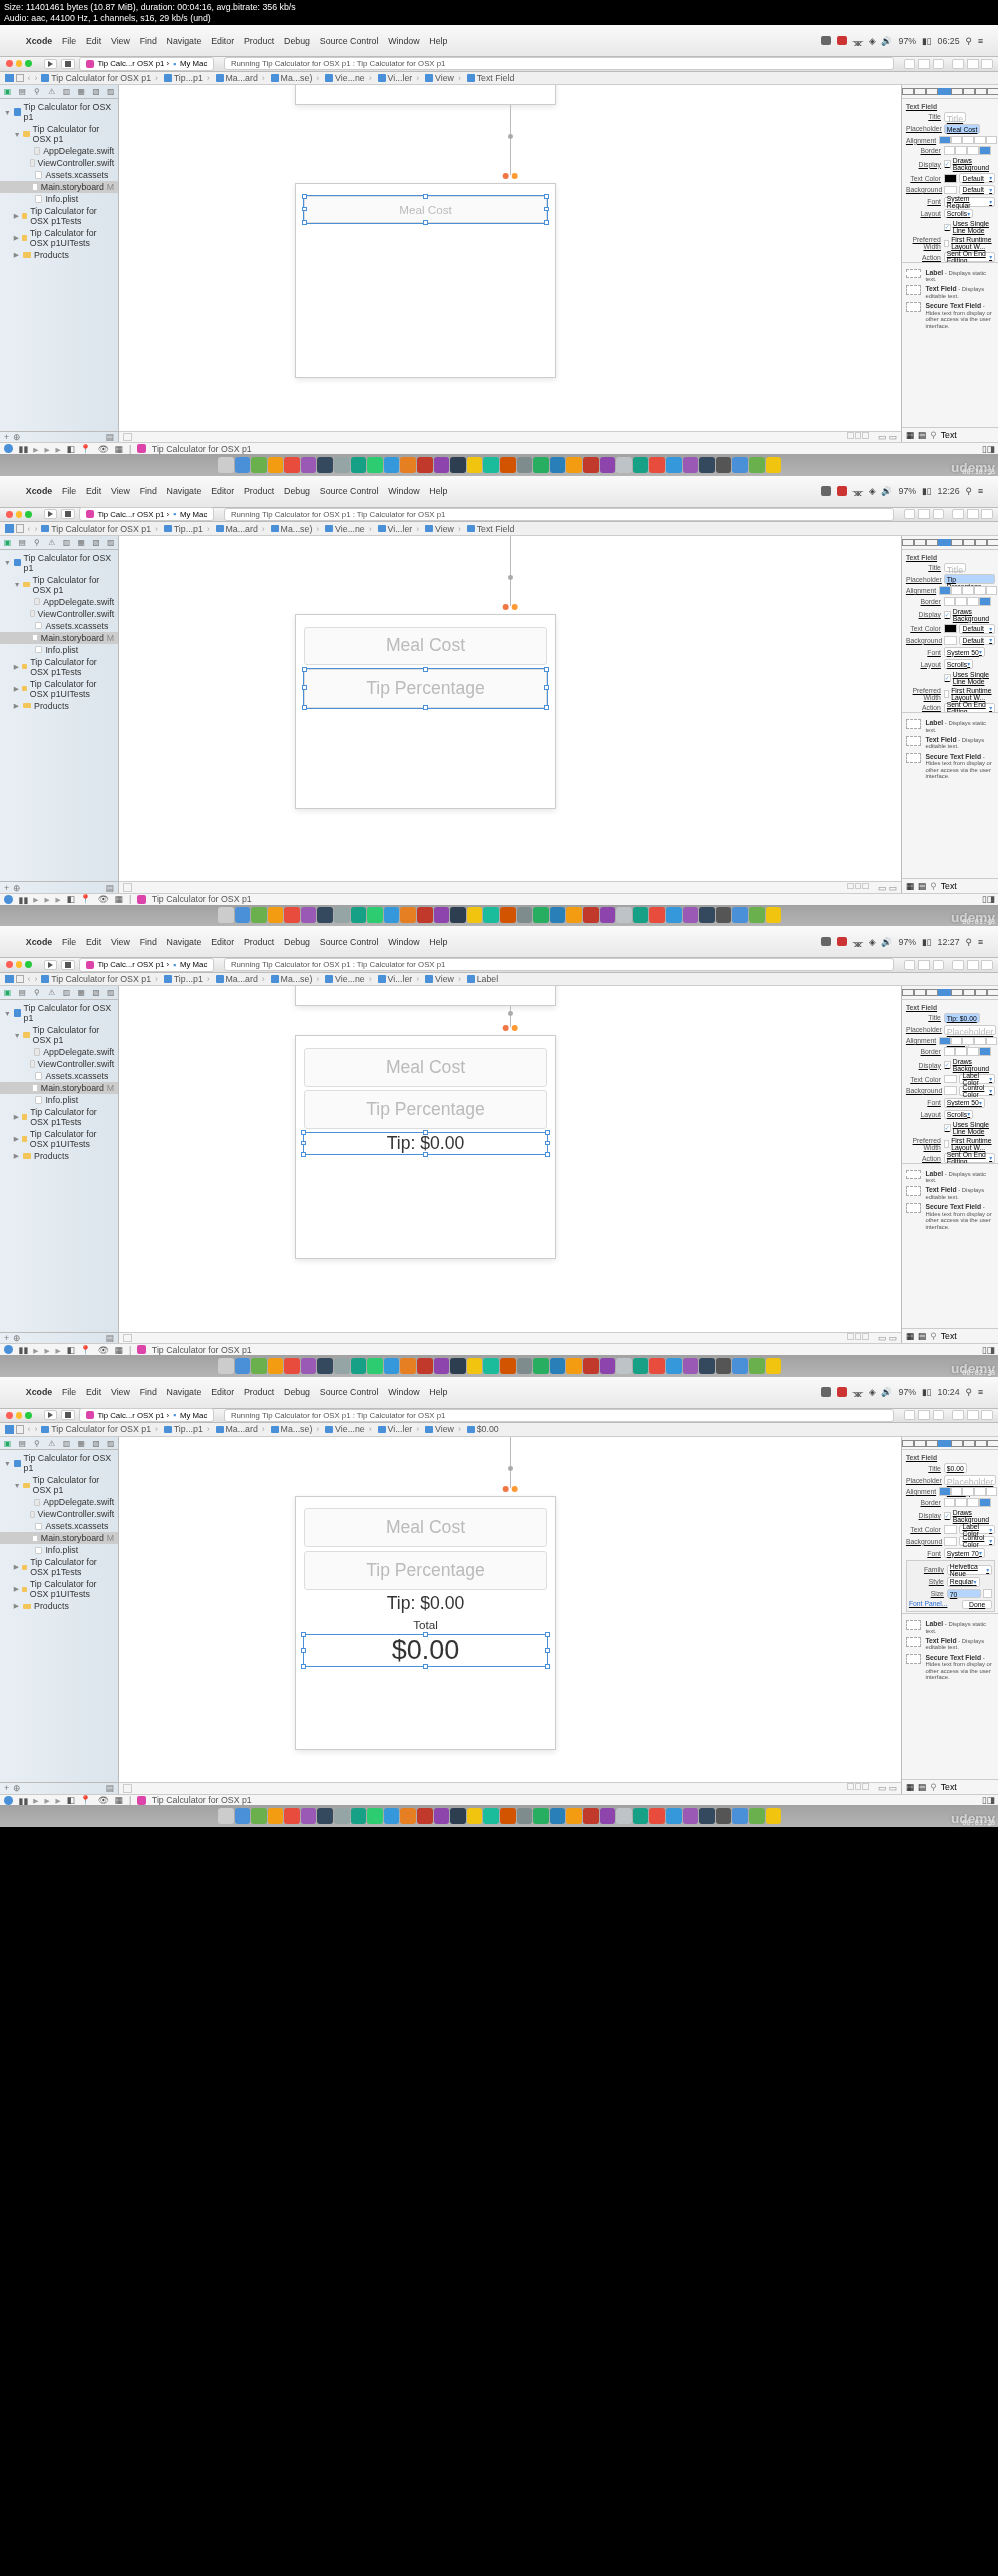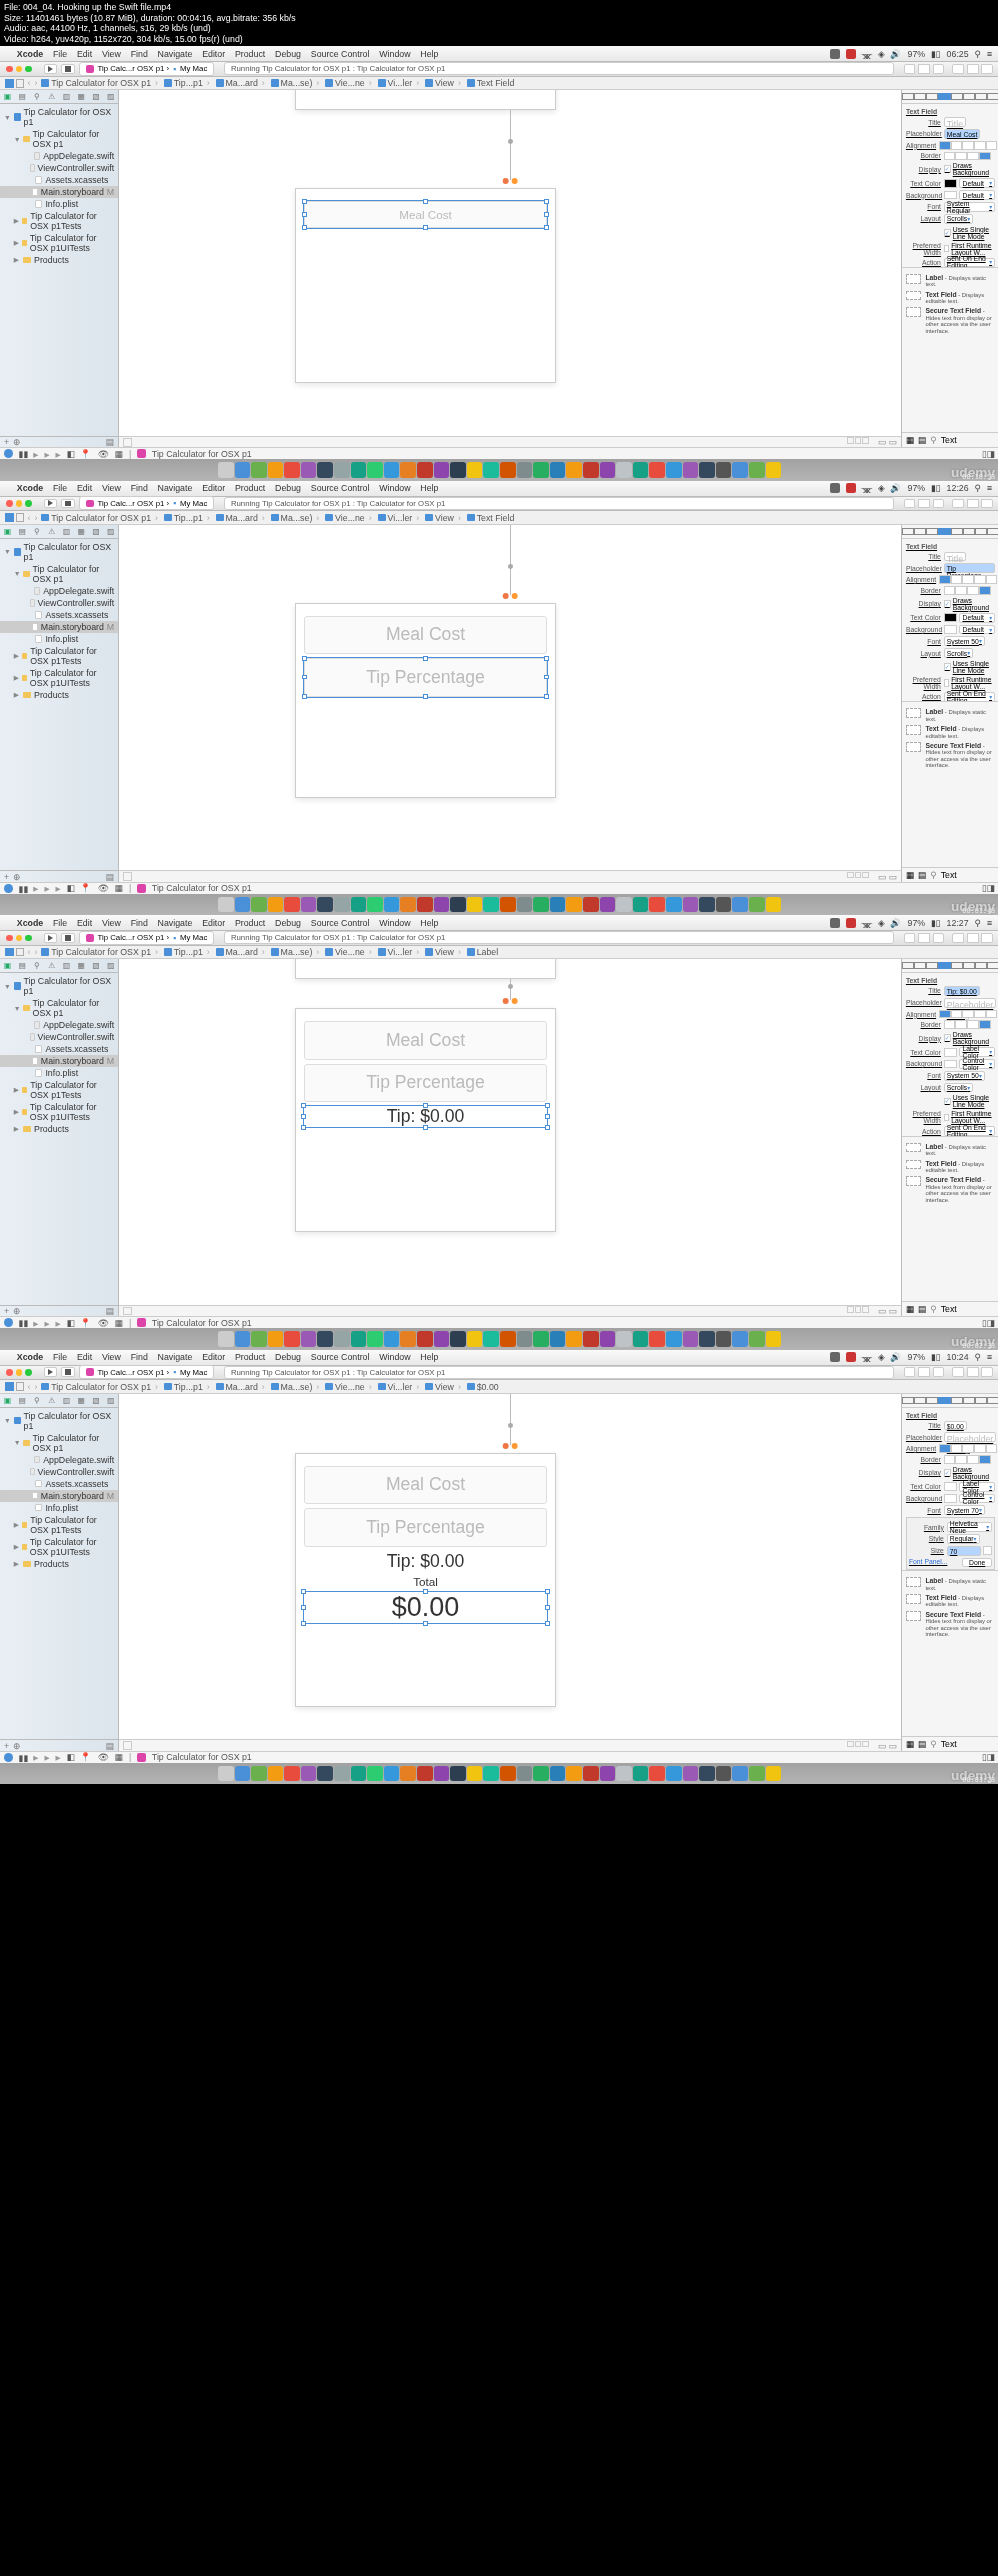--- a/index.html
+++ b/index.html
@@ -2,21 +2,21 @@
 <html><head>
 <meta charset="utf-8">
 <style>
 * { margin: 0; padding: 0; box-sizing: border-box; font-family: -apple-system, "Helvetica Neue", Arial, sans-serif; font-size: 8.8px; }
 body { background: #000; width: 999px; }
 
 .header-text { color: #fff; font-family: monospace; font-size: 10.7px; padding: 2px 3.9px; line-height: 1.2; }
 .header-line { white-space: pre; }
 
 .frame { width: 999px; position: relative; }
-.menubar { height: 16px; background: linear-gradient(#fafafa, #e8e8e8); display: flex; align-items: center; gap: 9.8px; padding: 0 7px; border-bottom: 1px solid #bbb; }
+.menubar { height: 32px; background: linear-gradient(#fafafa, #e8e8e8); display: flex; align-items: center; gap: 9.8px; padding: 0 16px; border-bottom: 1px solid #bbb; }
 .menubar .apple { font-size: 9.8px; }
 .menubar .item { font-size: 8.8px; color: #333; }
 .menubar .right { margin-left: auto; display: flex; gap: 5.9px; align-items: center; font-size: 8.8px; color: #444; }
 .mb-icon { width: 9.8px; height: 9.8px; background: #666; border-radius: 2px; }
 
 .toolbar { height: 14.6px; background: linear-gradient(#f5f5f5, #e0e0e0); display: flex; align-items: center; gap: 3.9px; padding: 0 5.9px; border-bottom: 1px solid #bbb; }
 .traffic { display: flex; gap: 2.9px; margin-right: 7.8px; }
 .traffic span { width: 6.8px; height: 6.8px; border-radius: 50%; display: block; }
 .red { background: #ff5f56; } .yellow { background: #ffbd2e; } .green { background: #27c93f; }
 .tb-btn { width: 13.7px; height: 9.8px; background: #fff; border: 1px solid #ccc; border-radius: 2px; }
@@ -116,24 +116,22 @@
 .dock { height: 21.5px; background: linear-gradient(rgba(230,230,230,0.7), rgba(200,200,200,0.9)); display: flex; align-items: center; justify-content: center; gap: 1px; padding: 2px 5.9px; position: relative; }
 .dock .app { width: 15.6px; height: 15.6px; border-radius: 2.9px; flex-shrink: 0; }
 .watermark { position: absolute; right: 3.9px; bottom: 1px; color: rgba(255,255,255,0.6); font-size: 13.7px; font-weight: bold; text-shadow: 0 0 2.9px rgba(0,0,0,0.3); }
 .timestamp { position: absolute; right: 3.9px; bottom: 0; font-size: 6.8px; color: #eee; font-family: monospace; }
 </style>
 </head>
 <body>
 
 <div id="root">
     <div class="header-text">
-      <div class="header-line">File: 004_04. Hooking up the Swift file.mp4</div>
       <div class="header-line">Size: 11401461 bytes (10.87 MiB), duration: 00:04:16, avg.bitrate: 356 kb/s</div>
       <div class="header-line">Audio: aac, 44100 Hz, 1 channels, s16, 29 kb/s (und)</div>
-      <div class="header-line">Video: h264, yuv420p, 1152x720, 304 kb/s, 15.00 fps(r) (und)</div>
     </div>
   <div class="frame">
     <div class="menubar">
     <span class="apple"></span>
     <span class="item"><b>Xcode</b></span>
     <span class="item">File</span>
         <span class="item">Edit</span>
         <span class="item">View</span>
         <span class="item">Find</span>
         <span class="item">Navigate</span>

